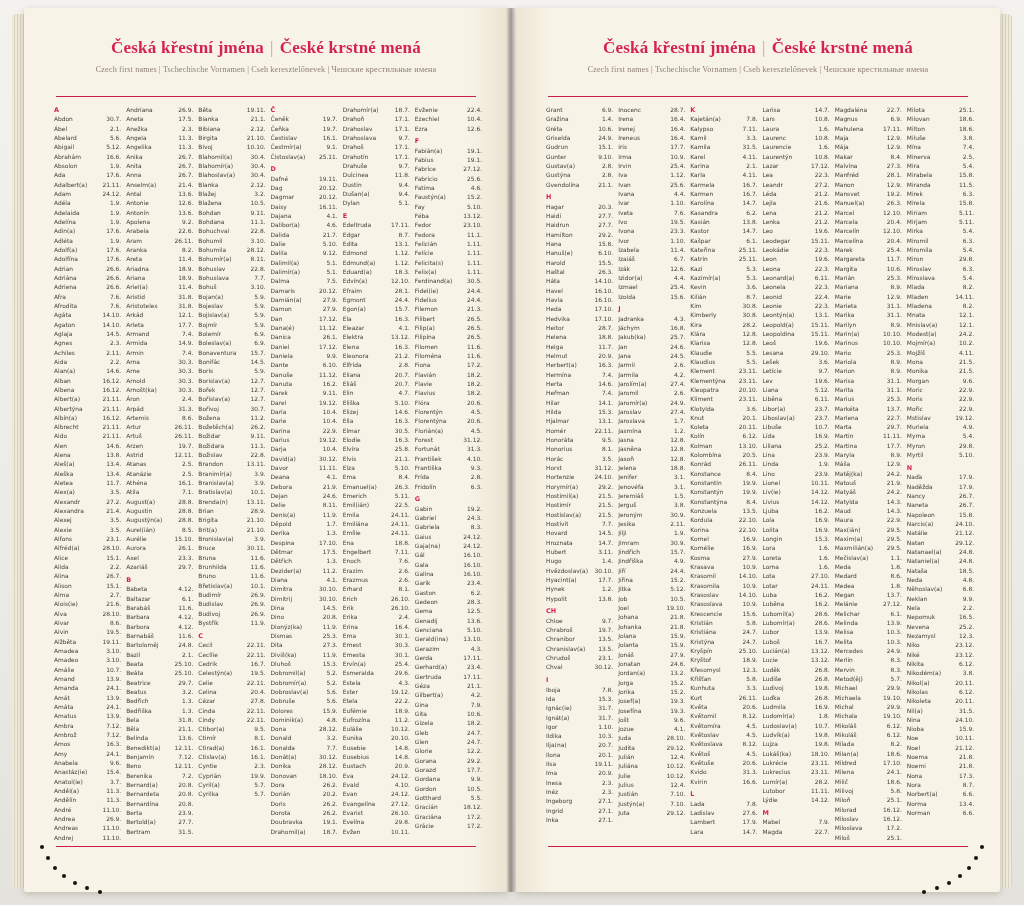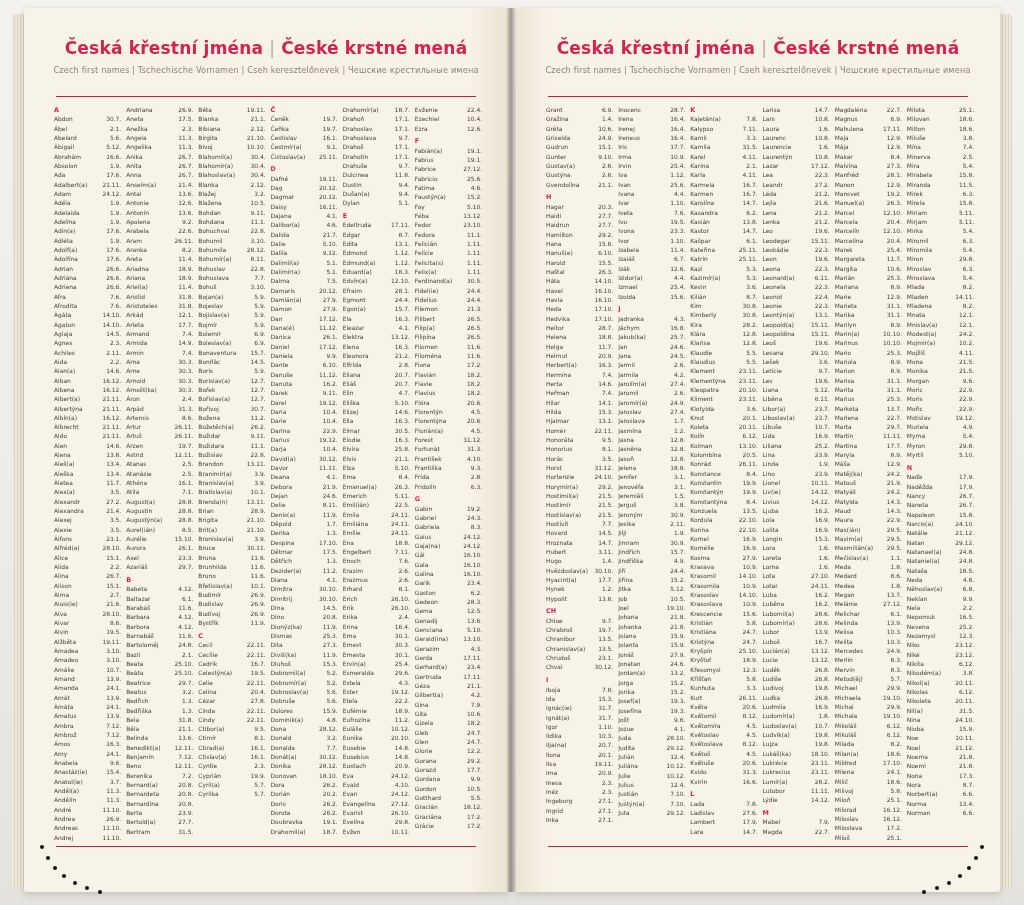--- a/index.html
+++ b/index.html
@@ -6,21 +6,21 @@
   body{width:1024px;height:905px;background:#e9e7e2;font-family:"DejaVu Sans","Liberation Sans",sans-serif;overflow:hidden;}
   .scene{position:relative;width:1024px;height:905px;background:linear-gradient(180deg,#f4f2ee 0%,#ecebe7 60%,#e4e2dd 100%);}
   
   .stack{position:absolute;top:14px;height:874px;width:12px;background:repeating-linear-gradient(90deg,#efe9da 0 2px,#d9d2c0 2px 3px);}
   .stack-left{left:12px;border-radius:4px 0 0 4px;}
   .stack-right{left:1000px;border-radius:0 4px 4px 0;}
   .page{position:absolute;top:8px;width:484px;height:884px;background:linear-gradient(180deg,#faf5ea 0%,#f7f1e5 70%,#f2ecdf 100%);box-shadow:0 2px 6px rgba(90,80,60,.25);}
   .page-left{left:24px;border-radius:3px 0 0 3px;background:linear-gradient(90deg,#f8f3e7 0%,#f8f3e7 92%,#eae3d2 100%);}
   .page-right{left:516px;border-radius:0 3px 3px 0;background:linear-gradient(90deg,#ece5d4 0%,#f8f3e7 7%,#f8f3e7 100%);}
   .gutter{position:absolute;left:506px;top:8px;width:10px;height:884px;background:linear-gradient(90deg,rgba(60,50,35,0) 0%,rgba(60,50,35,.45) 50%,rgba(60,50,35,0) 100%);}
-  .page-head{position:absolute;top:30px;left:0;width:100%;text-align:center;}
+  .page-head{position:absolute;top:30px;left:0;width:100%;text-align:center;font-family:Liberation Serif, serif;}
   .page-title{font-size:17px;font-weight:bold;color:#d52255;letter-spacing:.2px;}
   .page-title .sep{color:#b9aa9b;font-weight:normal;padding:0 6px;}
   .page-sub{margin-top:7px;font-size:8.2px;color:#8e8073;letter-spacing:.15px;}
   .rule{position:absolute;left:32px;right:32px;height:0;border-top:1.6px solid #c91d4e;}
   .rule.head-rule{top:88px;}
   .rule.foot-rule{top:838px;}
   .cols{position:absolute;top:98px;left:30px;right:26px;height:738px;display:flex;gap:5px;overflow:hidden;}
   .col{flex:1 1 0;min-width:0;}
   .row{display:flex;align-items:baseline;height:9.34px;line-height:9.34px;font-size:5.9px;color:#45403a;white-space:nowrap;}
   .row .nm{overflow:hidden;}

